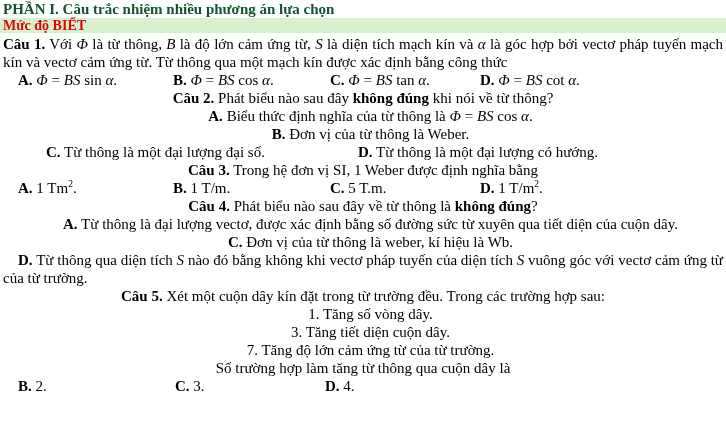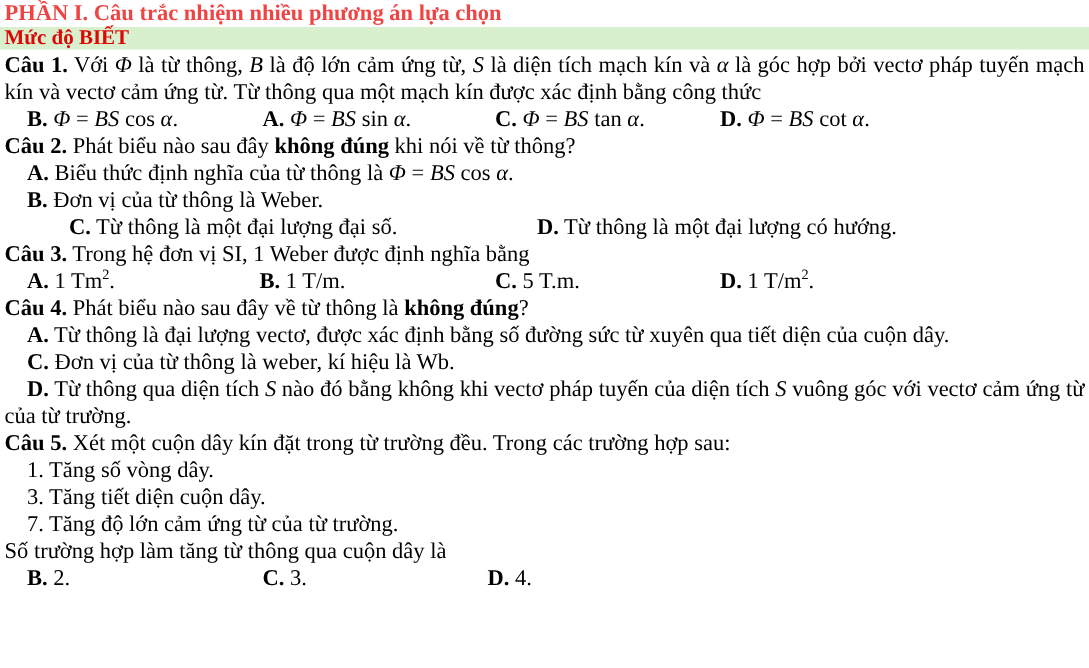--- a/index.html
+++ b/index.html
@@ -11,44 +11,44 @@
   .page{box-sizing:border-box;width:726px;height:445px;padding:1px 3px 0 3px;}
   .b{font-weight:bold;}
   .i{font-style:italic;}
   sup{font-size:9.5px;line-height:0;vertical-align:super;}
   .part-title{font-weight:bold;font-size:15px;line-height:16px;white-space:nowrap;}
   .level-band{
     font-weight:bold;font-size:14px;height:15px;line-height:15px;
     margin:1px -3px 2px -3px;padding-left:3px;white-space:nowrap;
   }
   .para{margin:0;}
-  .nw{white-space:nowrap;}
+  .nw{white-space:nowrap;text-align:center;}
   .just{text-align:justify;}
   .indent{padding-left:15px;}
   .ti{text-indent:15px;font-family:Liberation Serif, serif;}
   .opt-row{display:flex;padding-left:15px;white-space:nowrap;}
   .opt-row .c{flex:0 0 auto;}
   .w1{width:155px;}
   .w2{width:157px;}
   .w3{width:150px;}
   .cd1{width:312px;margin-left:28px;}
 </style>
 </head>
 <body>
 
 <div class="page">
 
-  <div class="part-title" style="color: #ef4444;">PHẦN I. Câu trắc nhiệm nhiều phương án lựa chọn</div>
+  <div class="part-title" style="color: #14532d;">PHẦN I. Câu trắc nhiệm nhiều phương án lựa chọn</div>
 
   <div class="level-band" style="color: rgb(221, 8, 6); background-color: rgb(216, 240, 206);">Mức độ BIẾT</div>
 
   <div class="para just"><span class="b">Câu 1.</span><span> Với </span><span class="i">Φ</span><span> là từ thông, </span><span class="i">B</span><span> là độ lớn cảm ứng từ, </span><span class="i">S</span><span> là diện tích mạch kín và </span><span class="i">α</span><span> là góc hợp bởi vectơ pháp tuyến mạch kín và vectơ cảm ứng từ. Từ thông qua một mạch kín được xác định bằng công thức</span></div>
   <div class="opt-row">
+    <span class="c w1"><span class="b">A.</span><span> </span><span class="i">Φ</span><span> = </span><span class="i">BS</span><span> sin </span><span class="i">α</span><span>.</span></span>
     <span class="c w2"><span class="b">B.</span><span> </span><span class="i">Φ</span><span> = </span><span class="i">BS</span><span> cos </span><span class="i">α</span><span>.</span></span>
-    <span class="c w1"><span class="b">A.</span><span> </span><span class="i">Φ</span><span> = </span><span class="i">BS</span><span> sin </span><span class="i">α</span><span>.</span></span>
     <span class="c w3"><span class="b">C.</span><span> </span><span class="i">Φ</span><span> = </span><span class="i">BS</span><span> tan </span><span class="i">α</span><span>.</span></span>
     <span class="c"><span class="b">D.</span><span> </span><span class="i">Φ</span><span> = </span><span class="i">BS</span><span> cot </span><span class="i">α</span><span>.</span></span>
   </div>
 
   <div class="para nw"><span class="b">Câu 2.</span><span> Phát biểu nào sau đây </span><span class="b">không đúng</span><span> khi nói về từ thông?</span></div>
   <div class="para nw indent"><span class="b">A.</span><span> Biểu thức định nghĩa của từ thông là </span><span class="i">Φ</span><span> = </span><span class="i">BS</span><span> cos </span><span class="i">α</span><span>.</span></div>
   <div class="para nw indent"><span class="b">B.</span><span> Đơn vị của từ thông là Weber.</span></div>
   <div class="opt-row">
     <span class="c cd1"><span class="b">C.</span><span> Từ thông là một đại lượng đại số.</span></span>
     <span class="c"><span class="b">D.</span><span> Từ thông là một đại lượng có hướng.</span></span>

